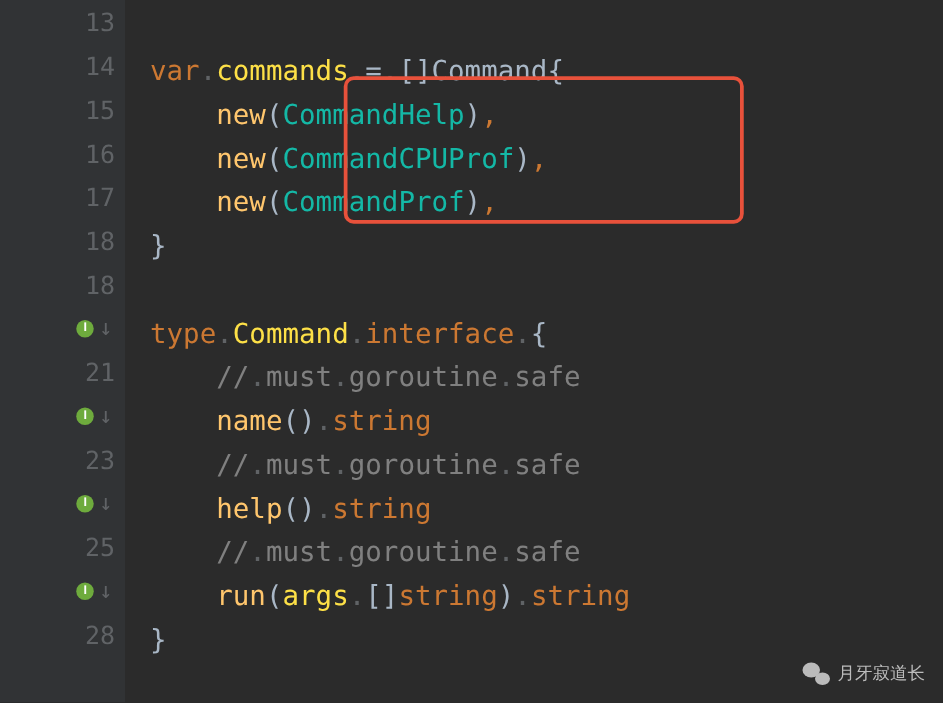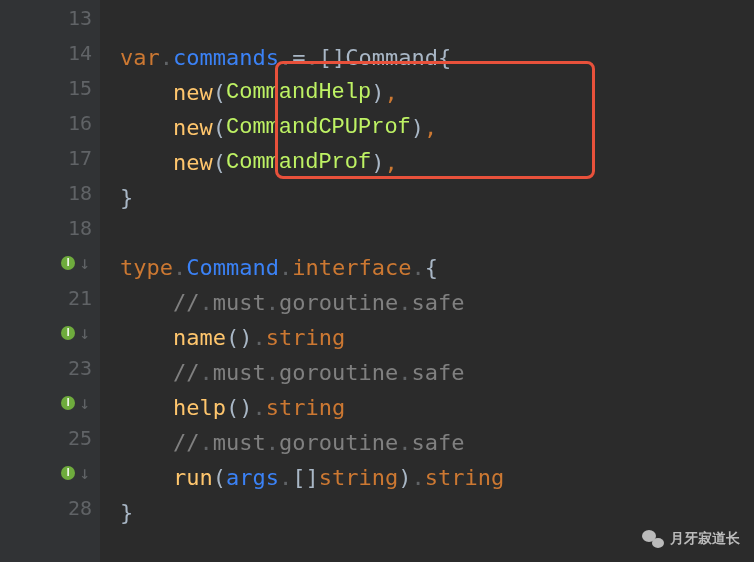--- a/index.html
+++ b/index.html
@@ -59,22 +59,22 @@
     position: relative;
   }
   .code-line {
     height: 35px;
     display: flex;
     align-items: flex-end;
     white-space: pre;
     color: #a9b7c6;
   }
   .kw { color: #cc7832; }
-  .ident { color: #3b82f6; margin-top: 40px; }
-  .type { color: #bef264; font-family: Liberation Mono, monospace; }
+  .ident { color: #fde047; margin-top: 40px; }
+  .type { color: #14b8a6; }
   .builtin { color: #ffc66d; }
   .comment { color: #808080; }
   .punct { color: #a9b7c6; }
   .dot { color: #606366; }
   .highlight-box {
     position: absolute;
     border: 3px solid #e8513b;
     border-radius: 8px;
     left: 175px;
     top: 61px;
@@ -85,21 +85,20 @@
   .watermark {
     position: absolute;
     right: 14px;
     bottom: 14px;
     display: flex;
     align-items: center;
     gap: 6px;
     color: #bbb;
     font-family: sans-serif;
     font-size: 14px;
-    font-weight: bold;
   }
   .wx-icon {
     width: 22px;
     height: 18px;
     position: relative;
   }
   .wx-icon::before, .wx-icon::after {
     content: '';
     position: absolute;
     border-radius: 50%;

